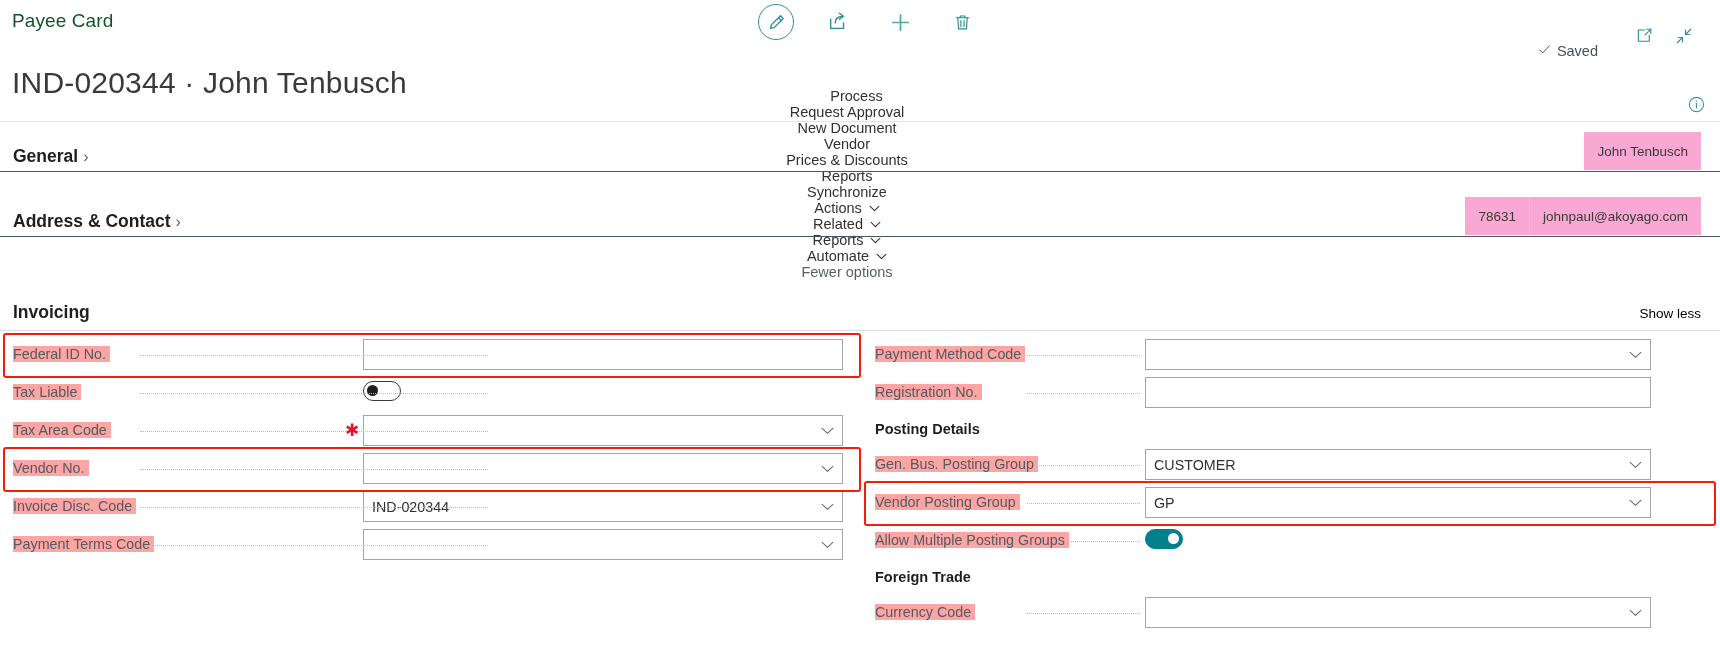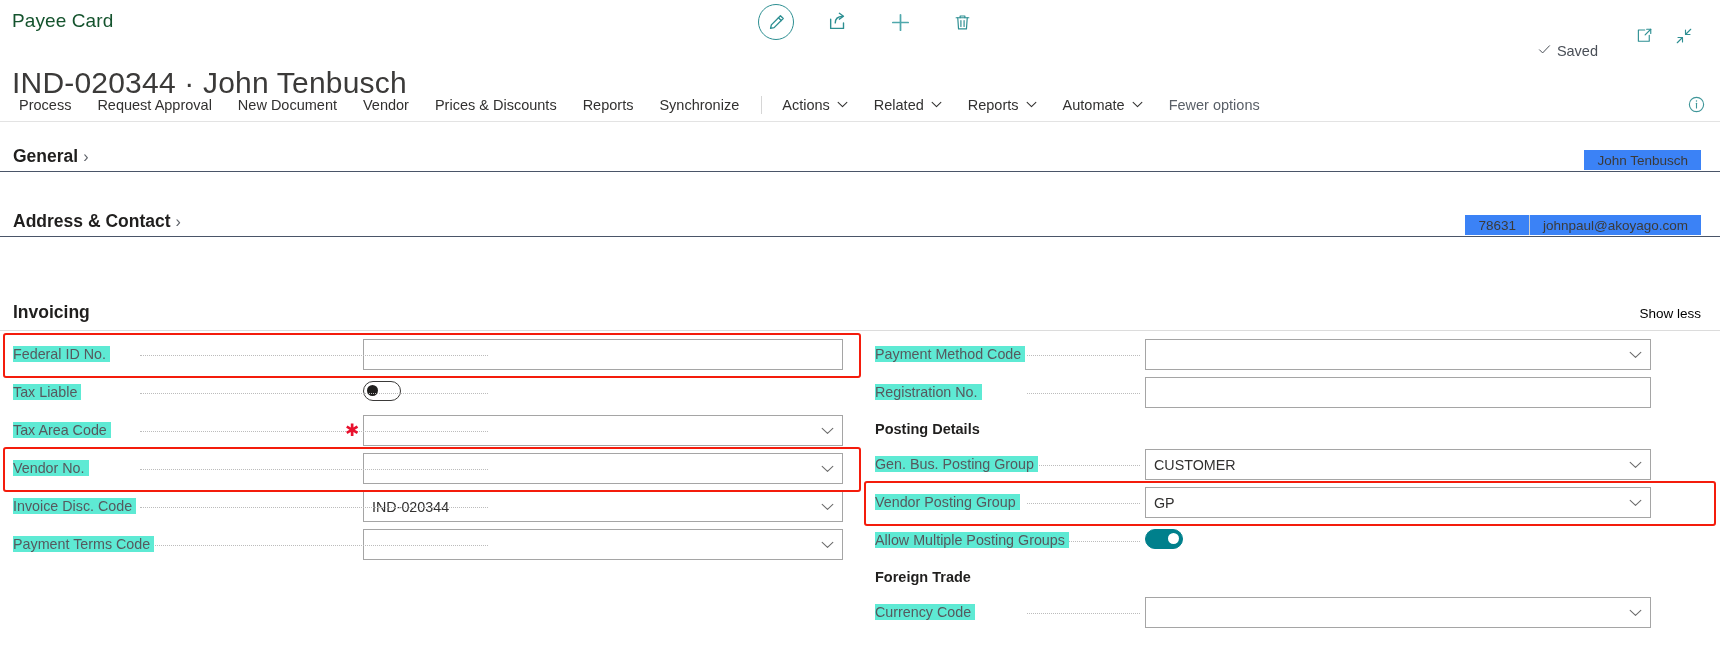--- a/index.html
+++ b/index.html
@@ -49,21 +49,21 @@
   .title {
     position: absolute; left: 12px; top: 38px;
     font-size: 30px; font-weight: 300; color: #3b3a39;
     letter-spacing: .2px; white-space: nowrap; margin-top: 28px;
   }
 
   
   .menubar {
     position: absolute; left: 0; top: 88px; width: 1720px; height: 34px;
     border-bottom: 1px solid #e3e3e3;
-    display: flex; align-items: center;
+    display: flex; align-items: center; flex-direction: column;
   }
   .menu-item {
     font-size: 14.5px; color: #323130; padding: 0 0; margin-right: 26px;
     cursor: pointer; white-space: nowrap;
     display: flex; align-items: center; gap: 7px;
   }
   .menu-item:first-child { margin-left: 19px; }
   .menu-item.muted { color: #5a6068; }
   .menu-sep {
     width: 1px; height: 18px; background: #d6d6d6; margin: 0 20px 0 -4px;
@@ -77,22 +77,22 @@
     border-bottom: 1.6px solid #4a5568;
   }
   .sec-head {
     position: absolute; left: 13px; bottom: 4px;
     font-size: 17.5px; font-weight: 600; color: #201f1e;
     display: flex; align-items: baseline; gap: 5px; cursor: pointer;
   }
   .sec-head .chev { font-weight: 300; color: #61656c; font-size: 16px; }
   .pill-group {
     position: absolute; right: 19px; bottom: 1px;
-    display: flex; align-items: stretch; height: 20px;
-    background: #3b82f6; font-size: 13.5px; color: #3b3a39;
+    display: flex; align-items: stretch; height: 38px;
+    background: #f9a8d4; font-size: 13.5px; color: #3b3a39;
   }
   .pill { padding: 0 13px; display: flex; align-items: center; white-space: nowrap; }
   .pill + .pill { border-left: 1px solid #cfcfcf; }
 
   
   .inv-title {
     position: absolute; left: 13px; top: 302px;
     font-size: 17.5px; font-weight: 600; color: #201f1e;
   }
   .show-less {
@@ -106,21 +106,21 @@
 
   
   .col { position: absolute; top: 337px; }
   .col-left  { left: 0px;   width: 860px; }
   .col-right { left: 872px; width: 848px; }
 
   .row { position: relative; height: 38px; }
   .row .lbl {
     position: absolute; left: 13px; top: 9px;
     font-size: 14.3px; color: #56595e; white-space: nowrap;
-    background: #5eead4; padding-right: 4px; z-index: 2;
+    background: #fca5a5; padding-right: 4px; z-index: 2;
   }
   .col-right .lbl { left: 3px; }
   .dots {
     position: absolute; top: 18px; height: 1px;
     border-bottom: 1.4px dotted #bcbcbc; z-index: 1;
   }
   .req-star {
     position: absolute; top: 7px; color: #e8112d; font-size: 17px; z-index: 3;
   }
   .ctl {

